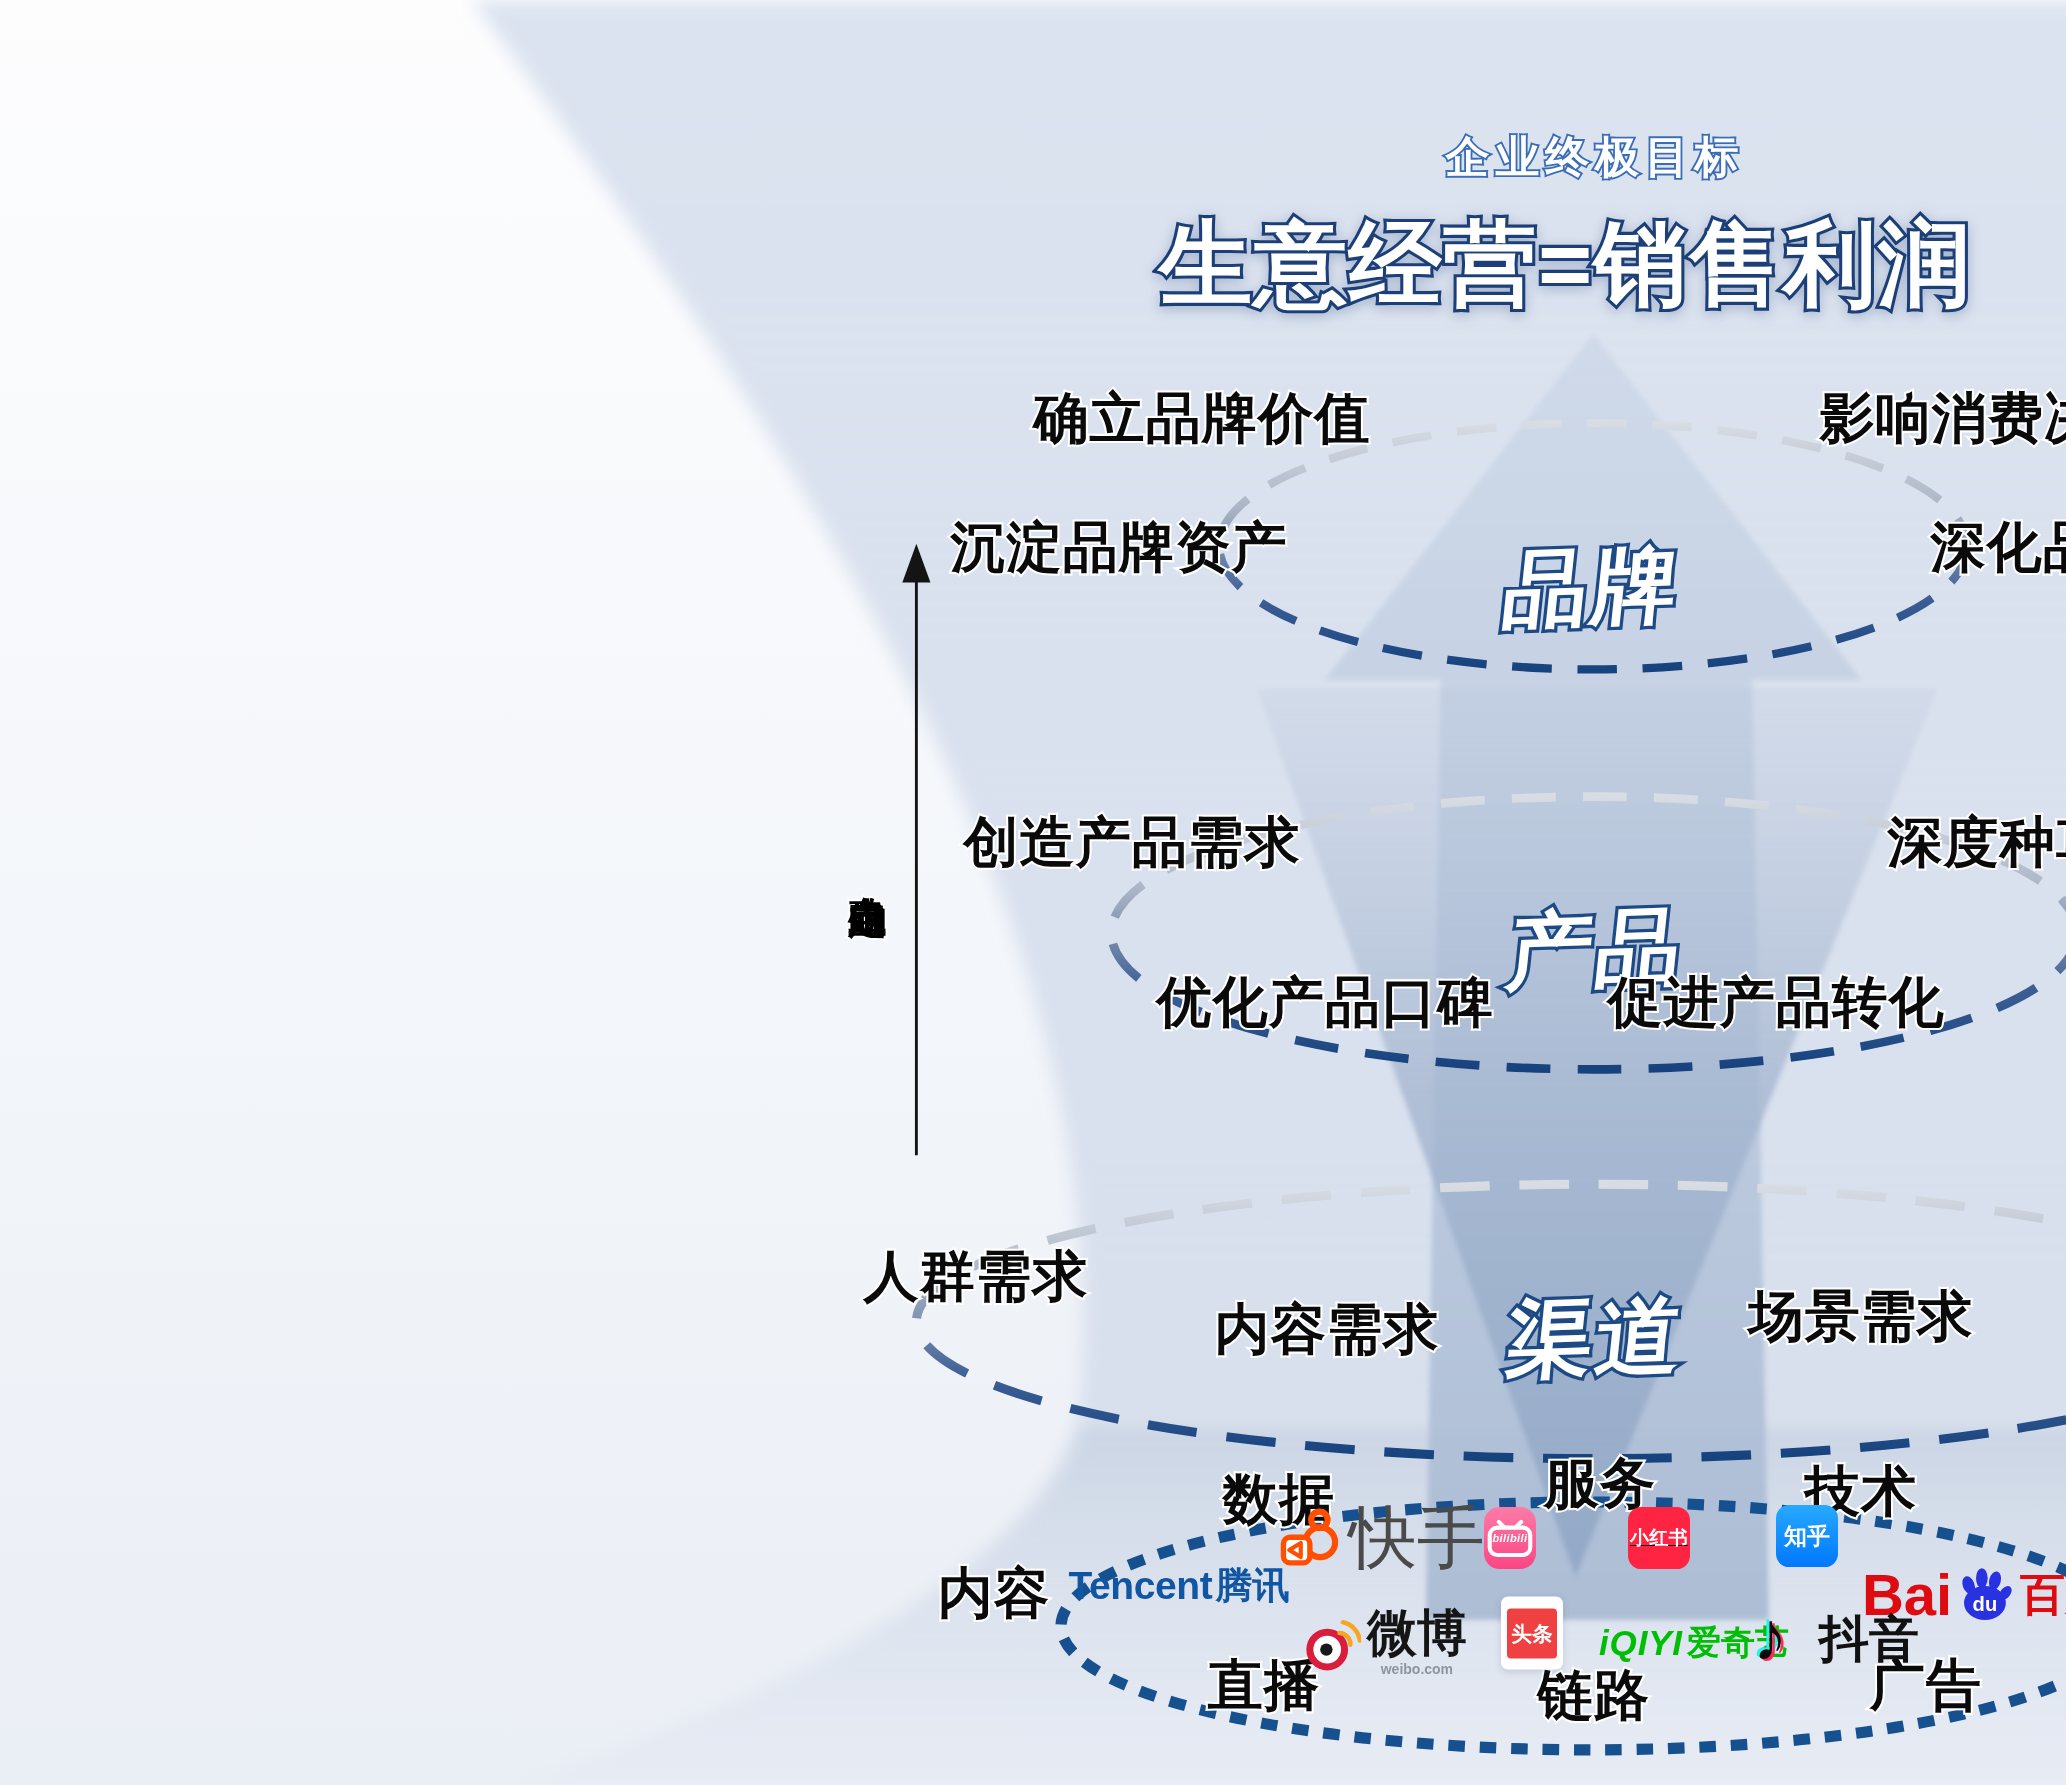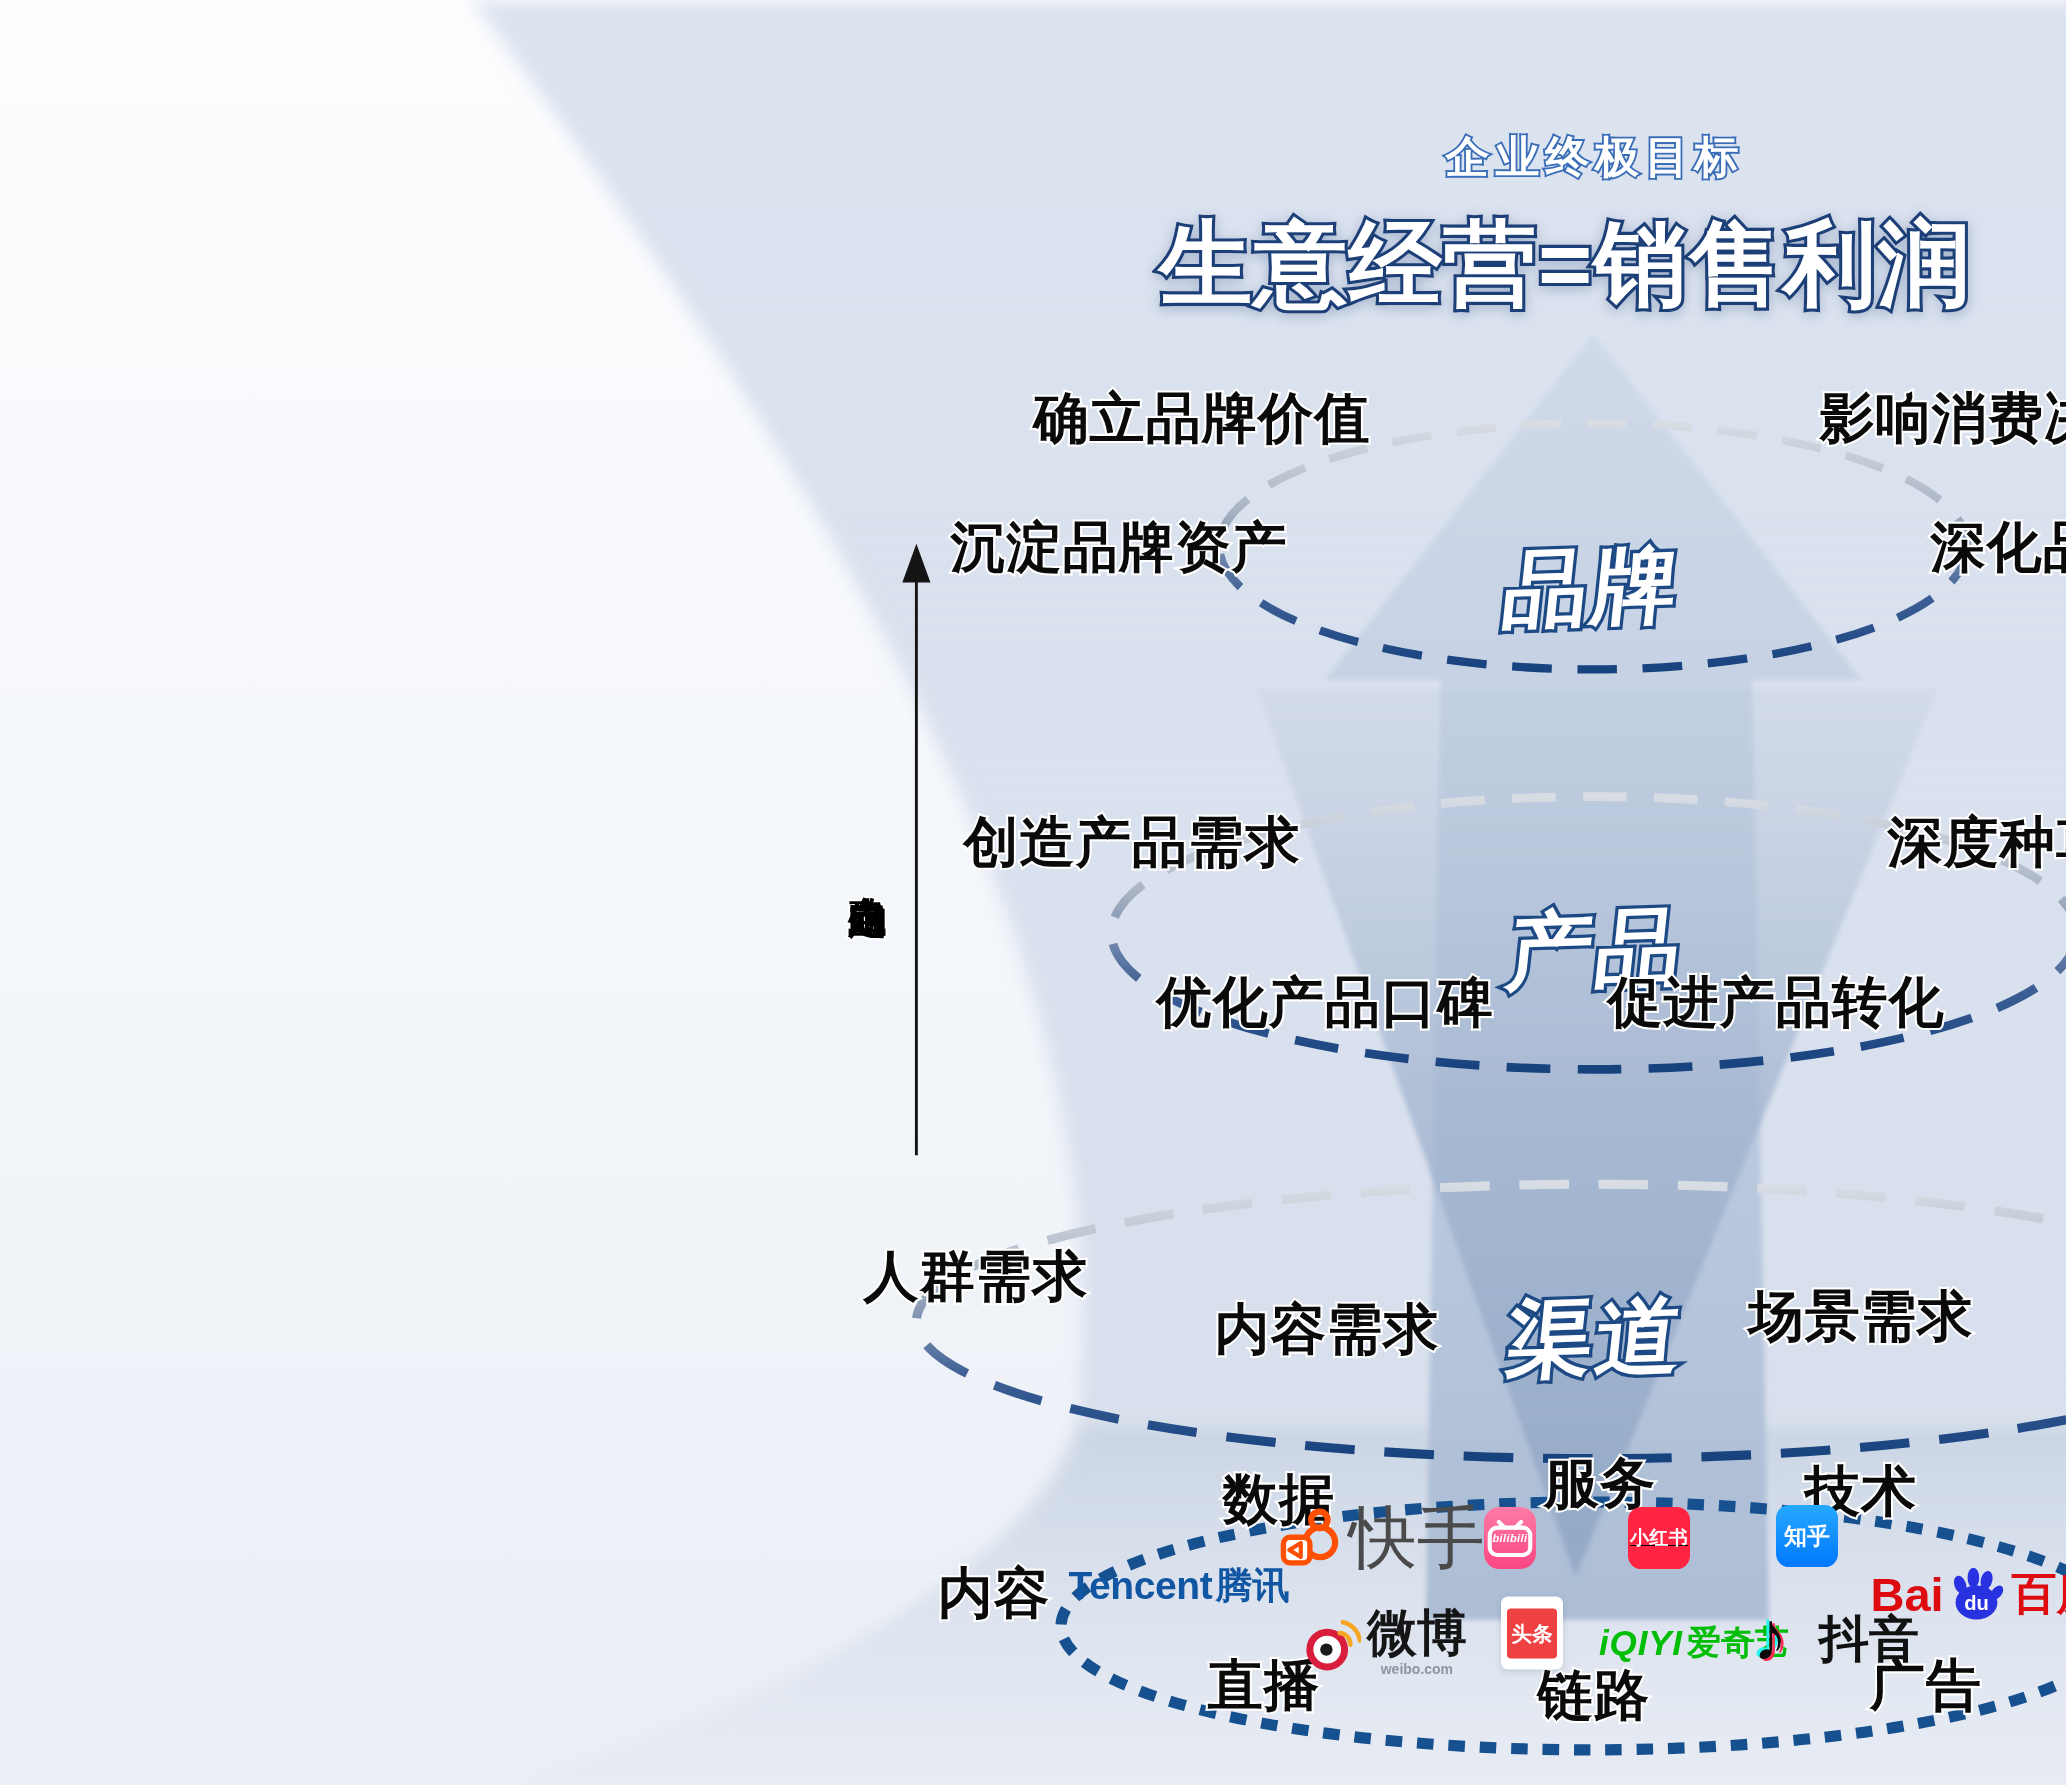--- a/index.html
+++ b/index.html
@@ -31,21 +31,21 @@
            box-shadow:0 1.7px 7.4px rgba(60,80,110,.18);flex-direction:column;}
   .tt-inner{width:50px;height:50px;border-radius:4.1px;background:#f04142;
             display:flex;align-items:center;justify-content:center;}
   .xhs-t{color:#fff;font-size:19px;font-weight:900;letter-spacing:0.4px;}
   .zh-t{color:#fff;font-size:23px;font-weight:900;}
   .tt-t{color:#fff;font-size:20.7px;font-weight:900;}
   .bili-t{color:#fff;font-size:11px;font-weight:800;font-style:italic;letter-spacing:0.4px;}
   .ks-t{color:#4a4a4a;font-size:68px;font-weight:400;margin-left:7.4px;}
   .tc-t{color:#1156a3;font-size:39px;font-weight:800;letter-spacing:-0.4px;}
   .tc-cn{color:#1156a3;font-size:37px;font-weight:800;margin-left:3.3px;}
-  .bd-t{color:#de0b10;font-size:47px;font-weight:900;}
+  .bd-t{color:#de0b10;font-size:58px;font-weight:900;}
   .bd-cn{color:#de0b10;font-size:45px;font-weight:900;margin-left:2.5px;}
   .wb-t{color:#151515;font-size:50px;font-weight:800;line-height:1.0;}
   .wb-sub{color:#8e959d;font-size:14px;font-weight:700;margin-top:2.5px;}
   .iq-t{color:#00be06;font-size:35px;font-weight:900;font-style:italic;letter-spacing:0.8px;}
   .iq-cn{color:#00be06;font-size:34px;font-weight:700;margin-left:4.1px;}
   .dy-t{color:#111;font-size:50px;font-weight:800;margin-left:4.1px;}
   .dy-note{position:relative;width:62px;height:74px;}
   .dy-note span{position:absolute;left:0;top:0;font-size:69px;font-weight:900;line-height:1;}
   .dy-c{color:#25f4ee;transform:translate(-2.9px,-2.1px);}
   .dy-p{color:#fe2c55;transform:translate(2.9px,2.1px);}

